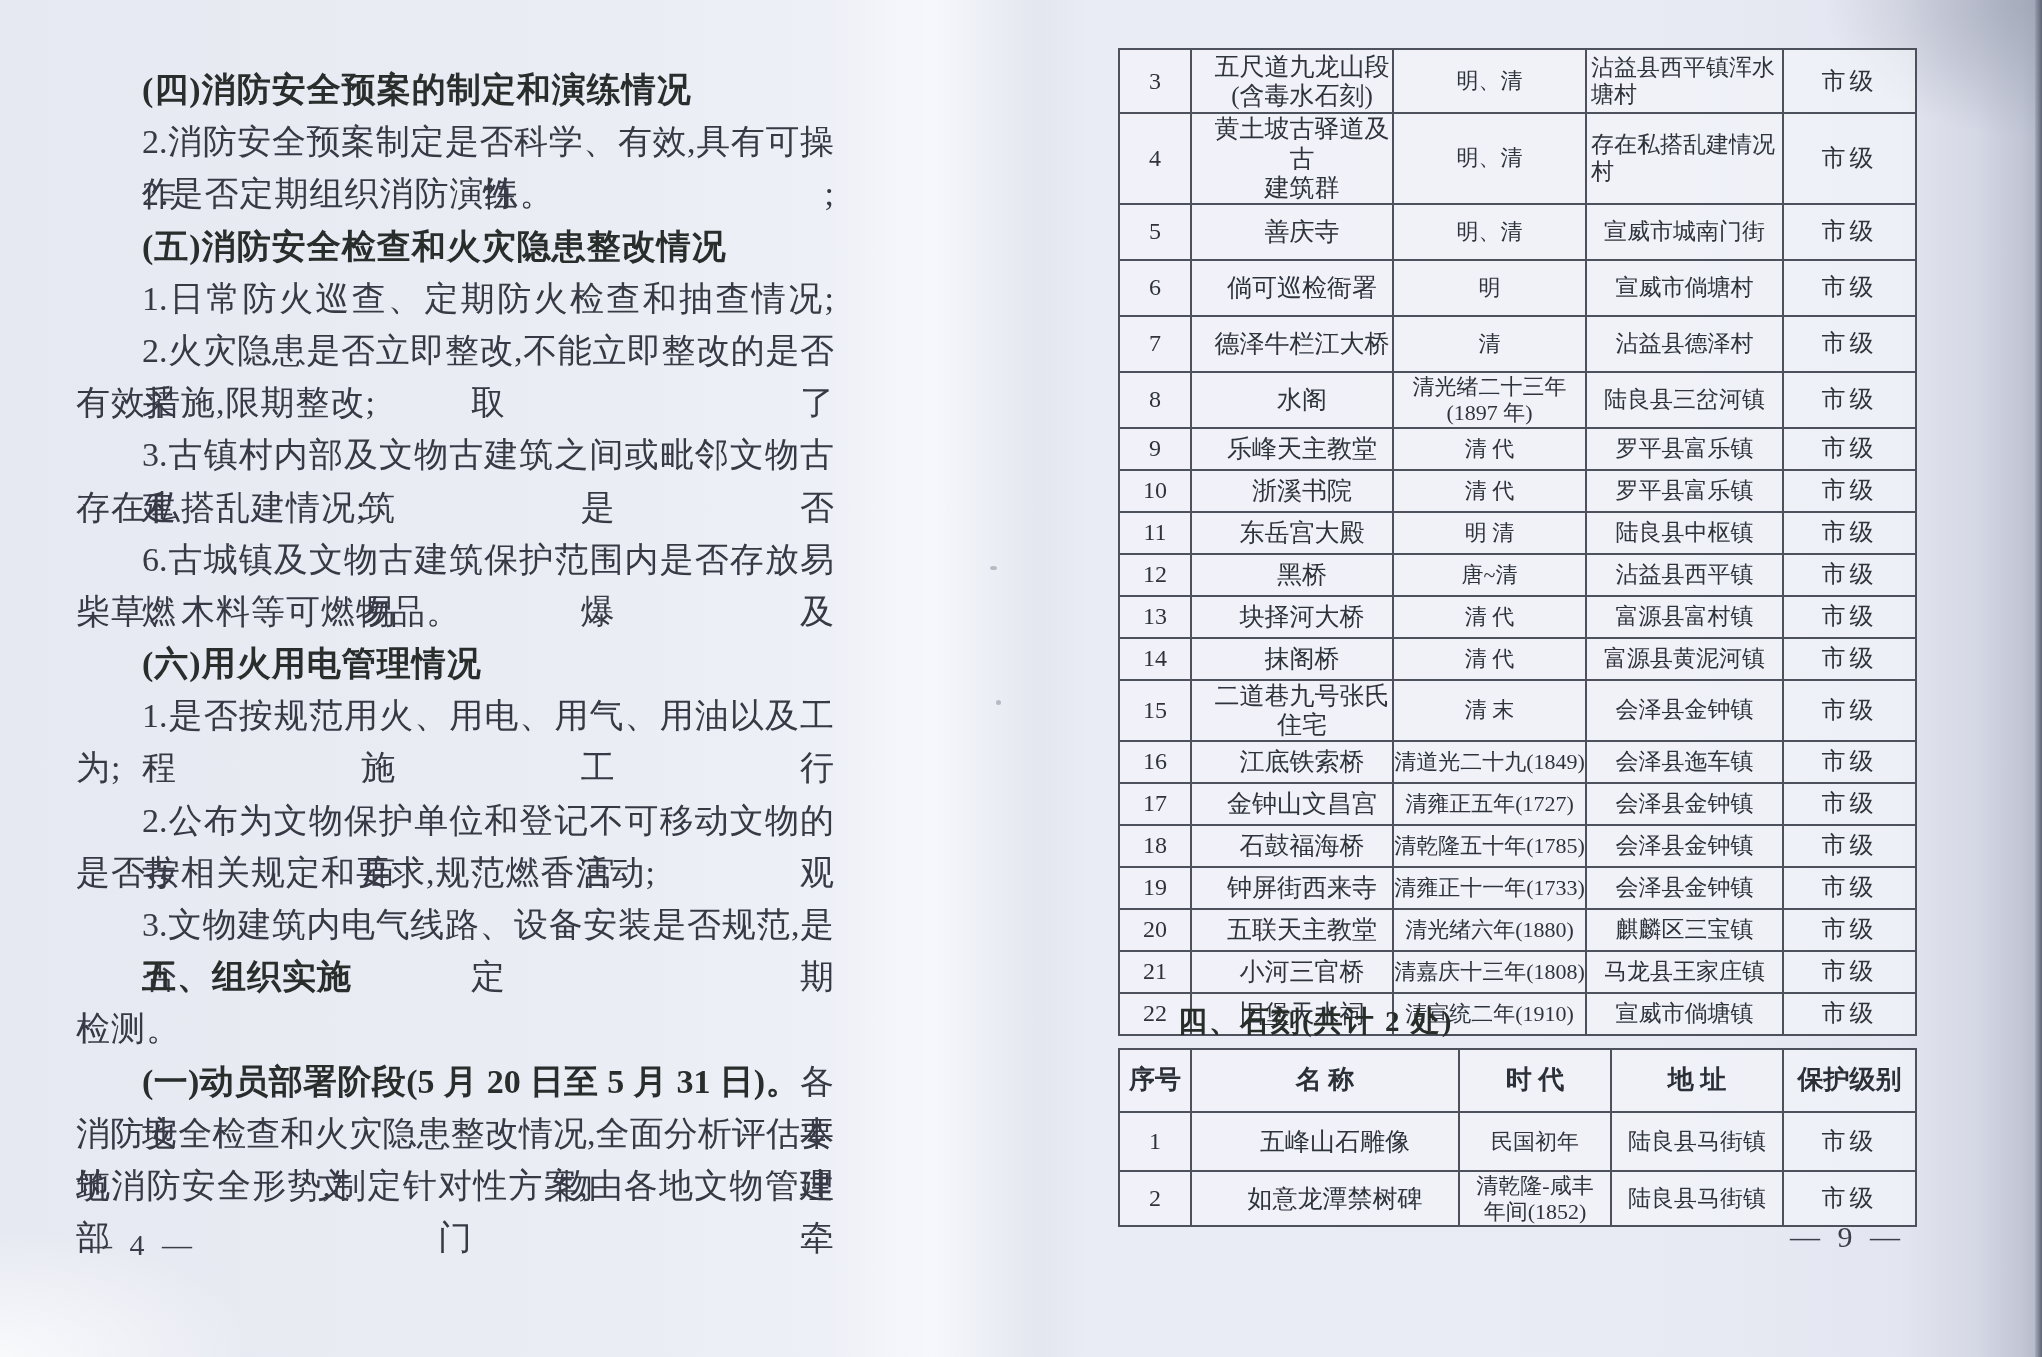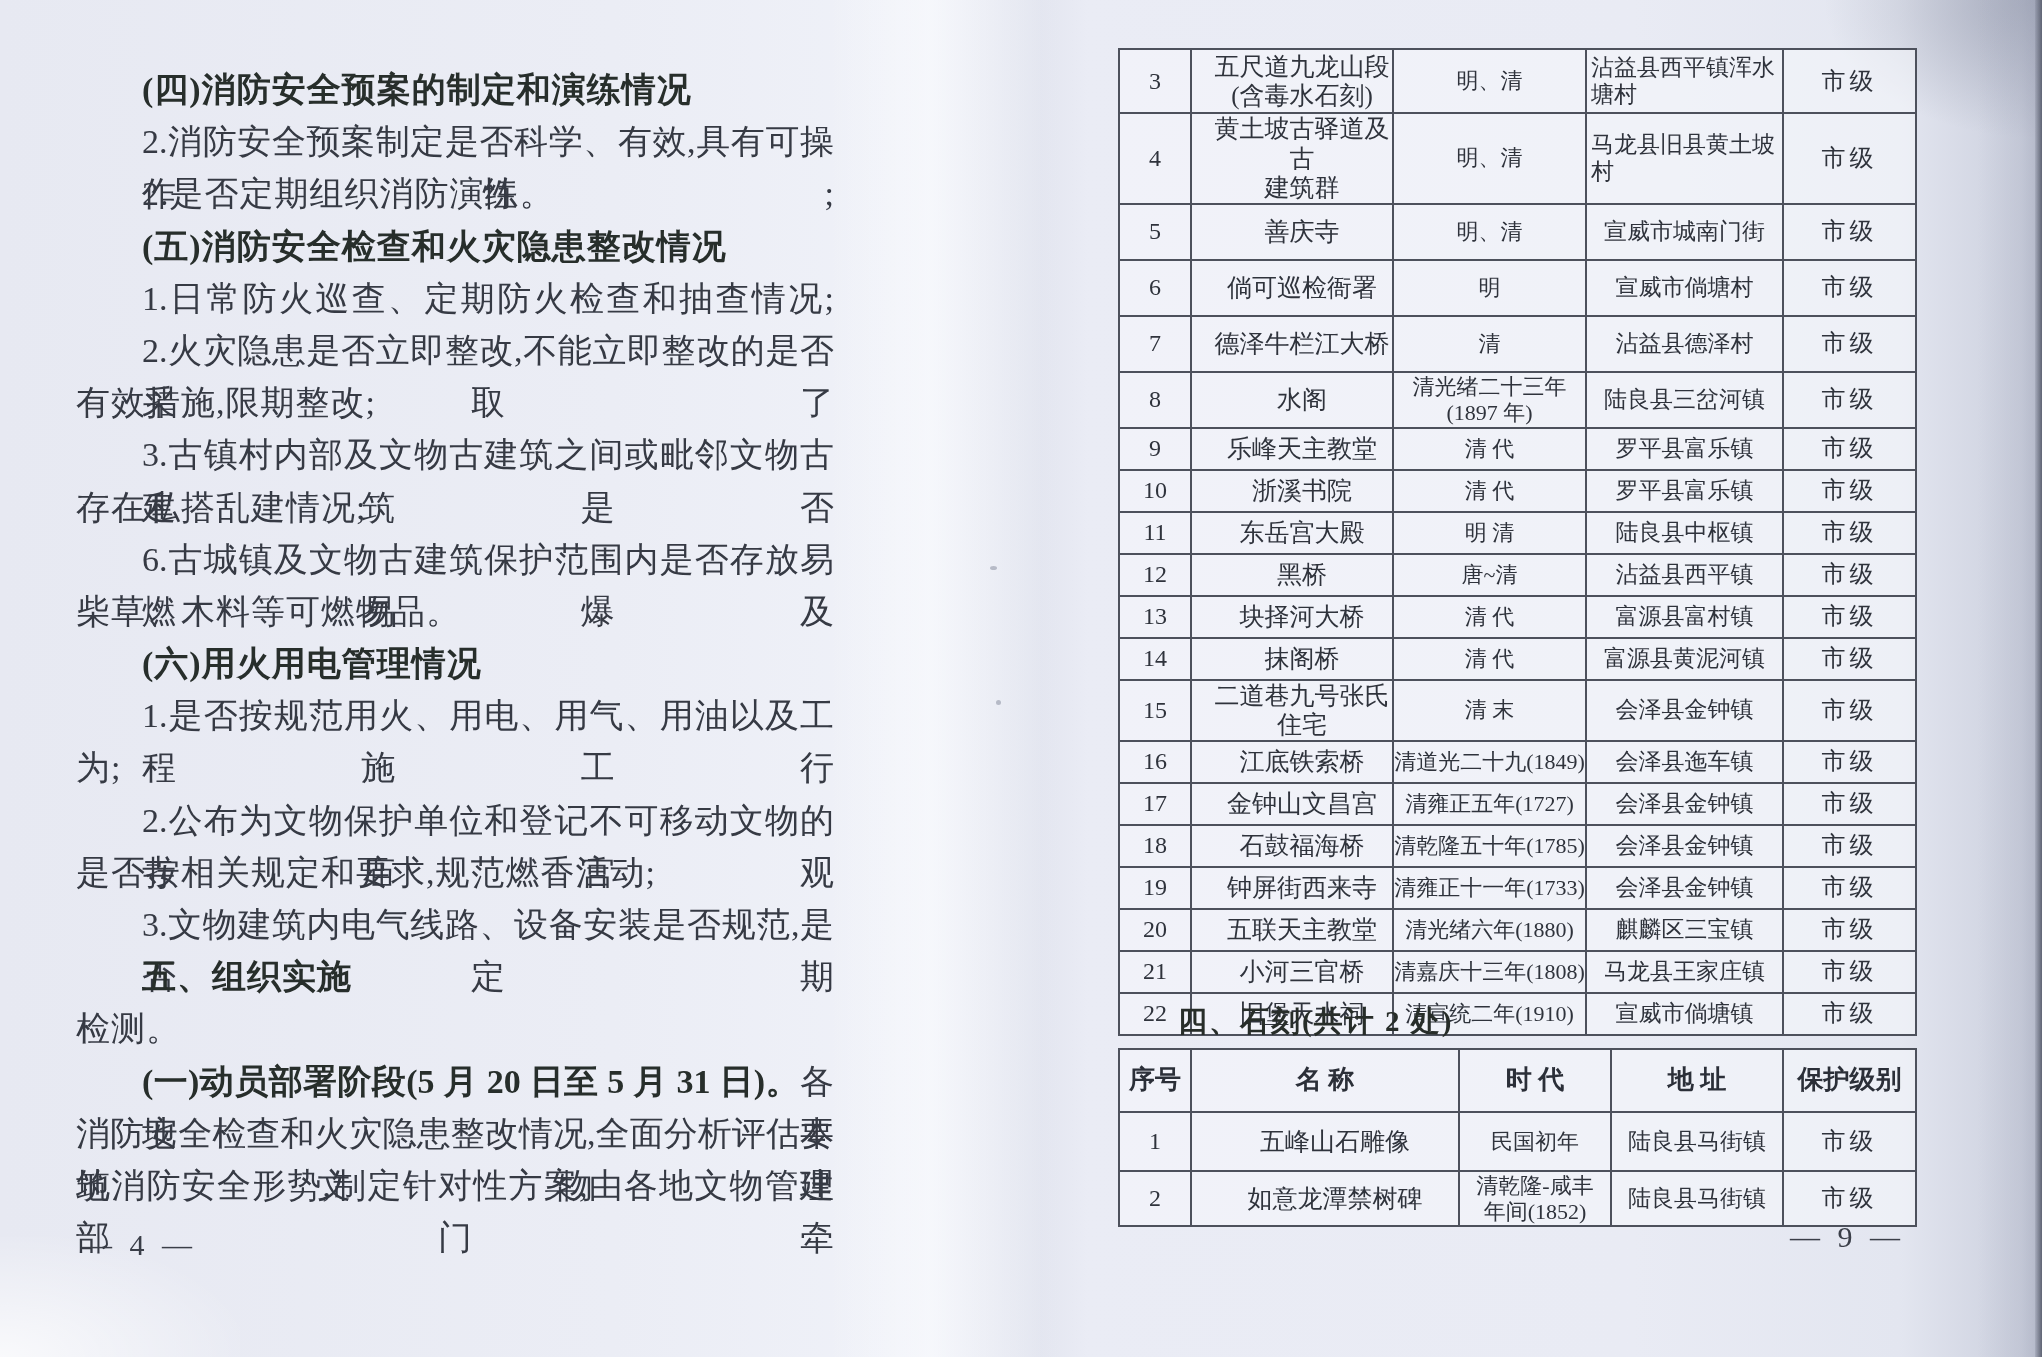--- a/index.html
+++ b/index.html
@@ -110,21 +110,21 @@
             <td class="c-era">明、清</td>
             <td class="c-addr al">沾益县西平镇浑水
 塘村</td>
             <td class="c-level">市级</td>
           </tr>
         <tr class="h64">
             <td class="c-num">4</td>
             <td class="c-name">黄土坡古驿道及古
 建筑群</td>
             <td class="c-era">明、清</td>
-            <td class="c-addr al">马龙县旧县黄土坡
+            <td class="c-addr al">存在私搭乱建情况
 村</td>
             <td class="c-level">市级</td>
           </tr>
         <tr class="h56">
             <td class="c-num">5</td>
             <td class="c-name">善庆寺</td>
             <td class="c-era">明、清</td>
             <td class="c-addr">宣威市城南门街</td>
             <td class="c-level">市级</td>
           </tr>

